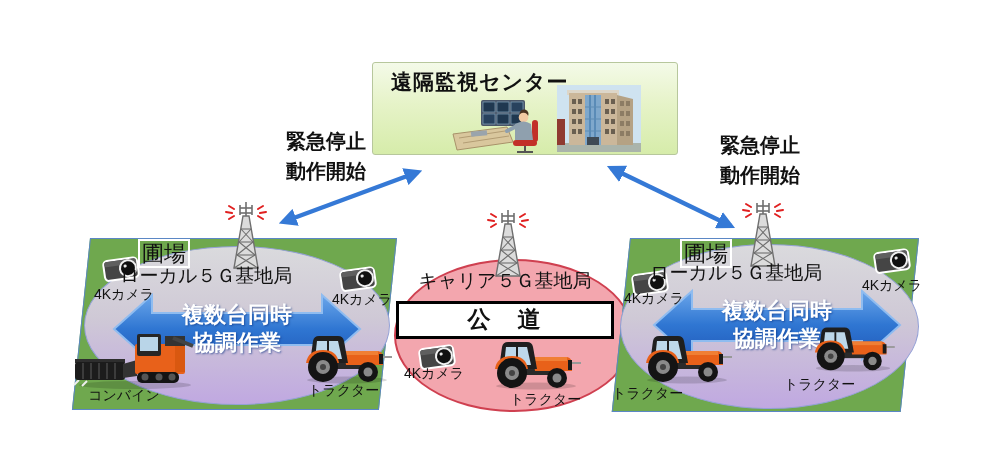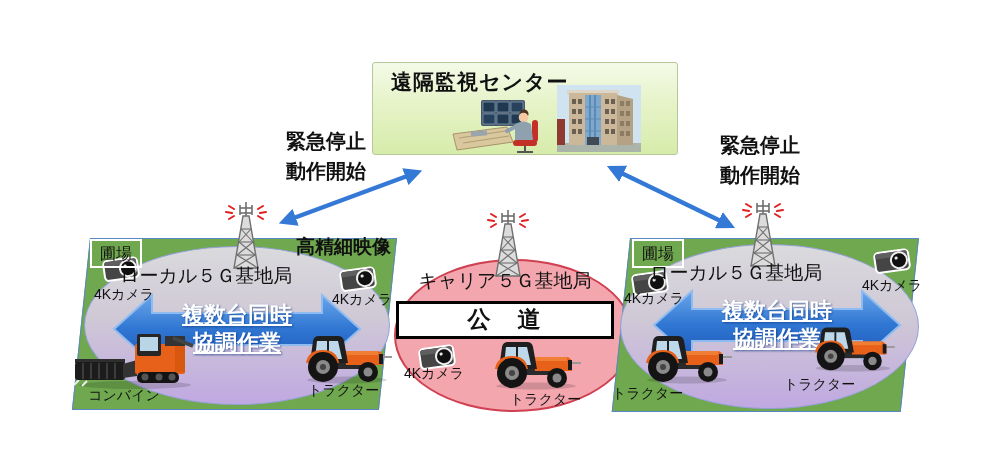--- a/index.html
+++ b/index.html
@@ -32,21 +32,21 @@
   .field-ellipse{
     border-radius:50%;z-index:3;
     background:linear-gradient(180deg,#dadadd 0%,#cfc9d6 45%,#c0a8e1 100%);
     border:1px solid #93a0d6;
   }
   #ellipse-left{left:84px;top:246px;width:304px;height:157px;}
   #ellipse-right{left:620px;top:244px;width:297px;height:163px;}
 
   .area-tag{
     border:2px solid #ffffff;width:48px;height:25px;line-height:25px;text-align:center;
-    font-size:16px;color:#111;z-index:7;background:transparent;
+    font-size:22px;color:#111;z-index:7;background:transparent;margin-left:48px;
   }
   #area-left{left:90px;top:239px;}
   #area-right{left:632px;top:239px;}
 
   #hd-video{left:296px;top:234px;font-size:19px;font-weight:bold;z-index:7;white-space:nowrap;}
 
   .station-label{font-size:19px;z-index:7;white-space:nowrap;}
   #station-left{left:120px;top:263px;width:245px;}
   #station-right{left:650px;top:260px;width:245px;}
   #station-center{left:395px;top:268px;width:220px;font-size:19px;text-align:center;z-index:7;white-space:nowrap;}
@@ -62,21 +62,21 @@
     font-size:23px;font-weight:bold;letter-spacing:2px;z-index:4;box-sizing:border-box;
   }
 
   
   .coop-arrow{width:250px;height:74px;z-index:4;}
   #coop-left{left:112px;top:292px;}
   #coop-right{left:652px;top:288px;}
   .coop-text{
     width:250px;height:66px;z-index:6;display:flex;flex-direction:column;align-items:center;justify-content:center;
     color:#fff;font-size:22px;font-weight:bold;line-height:28px;text-align:left;
-    text-shadow:1px 1px 2px rgba(10,50,130,.6);white-space:nowrap;text-decoration:underline;
+    text-shadow:1px 1px 2px rgba(10,50,130,.6);white-space:nowrap;
   }
   #coop-text-left{left:112px;top:296px;}
   #coop-text-right{left:652px;top:292px;}
 
   
   .antenna{width:62px;height:70px;z-index:6;}
   #antenna-left{left:215px;top:200px;}
   #antenna-center{left:477px;top:208px;}
   #antenna-right{left:732px;top:198px;}
 
@@ -196,21 +196,20 @@
     <div>緊急停止</div>
     <div>動作開始</div>
   </div>
   <div class="abs emg" id="emg-right">
     <div>緊急停止</div>
     <div>動作開始</div>
   </div>
 
   <div class="abs area-tag" id="area-left">圃場</div>
   <div class="abs area-tag" id="area-right">圃場</div>
-  <div class="abs" id="hd-video">高精細映像</div>
   <div class="abs station-label" id="station-left">ローカル５Ｇ基地局</div>
   <div class="abs station-label" id="station-right">ローカル５Ｇ基地局</div>
   <div class="abs" id="station-center">キャリア５Ｇ基地局</div>
 
   <div class="abs" id="road-box">
     <span>公　道</span>
   </div>
 
   <svg class="abs coop-arrow" id="coop-left" viewBox="0 0 250 74">
     <defs>

